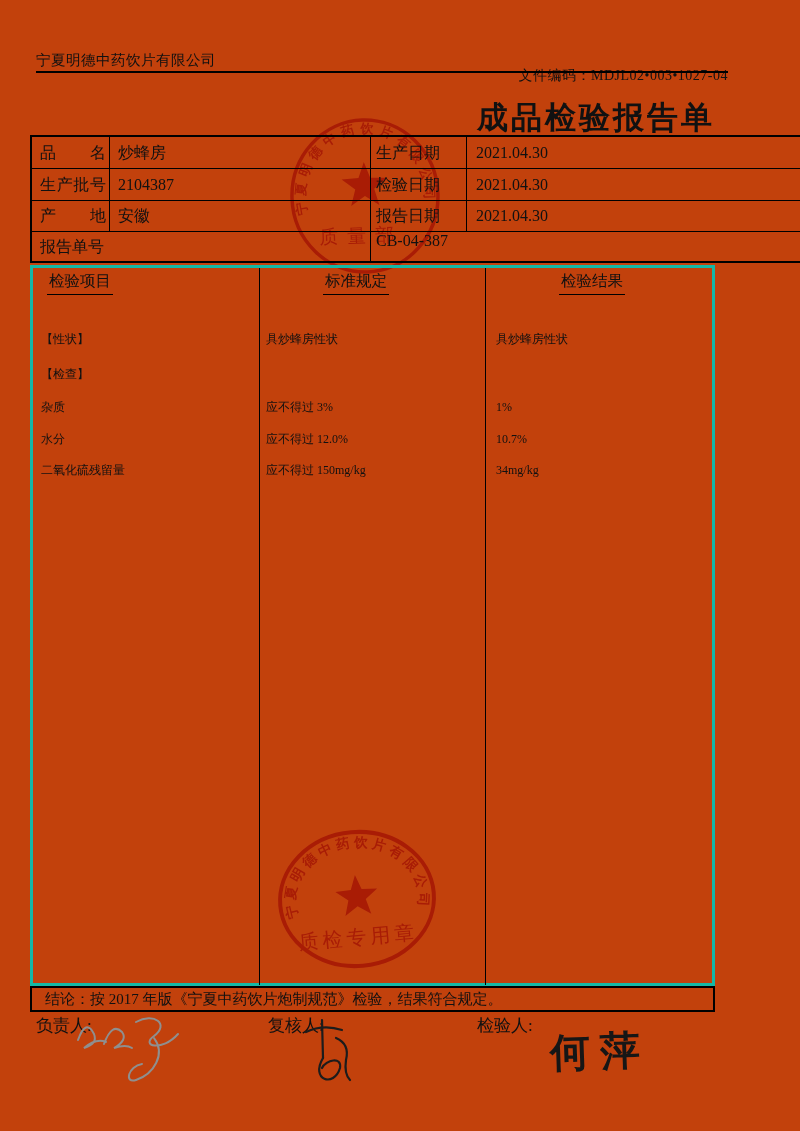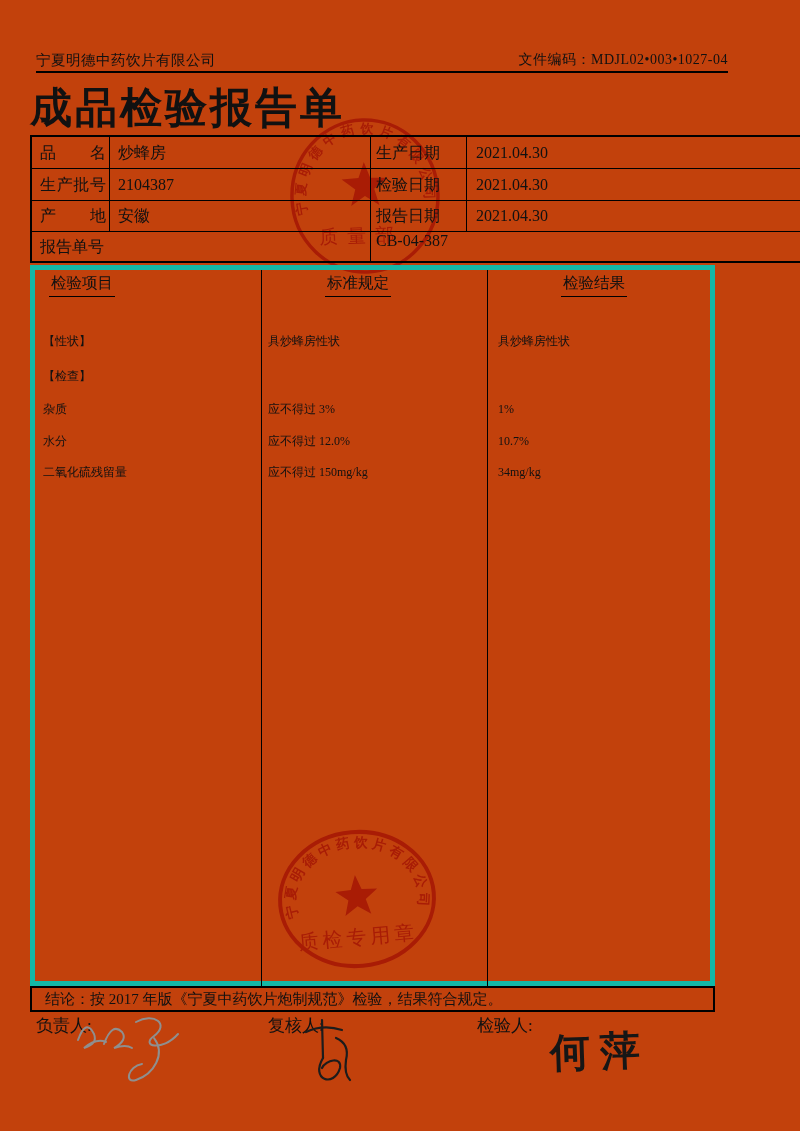--- a/index.html
+++ b/index.html
@@ -2,36 +2,36 @@
 <html><head>
 <meta charset="utf-8">
 <style>
   html,body{margin:0;padding:0;background:#fff;}
   .page{position:relative;width:800px;height:1131px;background:#c2410c;overflow:hidden;
         font-family:"Liberation Serif","DejaVu Serif",serif;color:#111;}
   .abs{position:absolute;}
 
   
   .hdr-company{left:36px;top:51px;font-size:14.5px;letter-spacing:.5px;}
-  .hdr-code{right:72px;top:51px;font-size:14px;letter-spacing:.5px;}
+  .hdr-code{right:72px;top:67px;font-size:14px;letter-spacing:.5px;}
   .hdr-rule{left:36px;top:71px;width:692px;height:2px;background:#000;}
 
   
-  .doc-title{left:30px;top:80px;width:685px;text-align:left;font-size:42px;
+  .doc-title{left:30px;top:97px;width:685px;text-align:right;font-size:31px;
              font-weight:bold;letter-spacing:3px;}
 
   
   .info-table{left:30px;top:135px;width:787px;height:128px;border:2px solid #000;box-sizing:border-box;}
   .line-h{position:absolute;left:0;right:0;height:1px;background:#000;}
   .line-v{position:absolute;top:0;width:1px;background:#000;}
   .cell{position:absolute;font-size:16px;line-height:31px;white-space:nowrap;}
   .jlabel{display:inline-block;width:66px;text-align:justify;text-align-last:justify;}
 
   
-  .results-table{left:30px;top:265px;width:685px;height:721px;border:5px solid #14b8a6;box-sizing:border-box;text-decoration:underline;}
+  .results-table{left:30px;top:265px;width:685px;height:721px;border:3px solid #14b8a6;box-sizing:border-box;text-decoration:underline;}
   .col-head{position:absolute;top:3px;font-size:15.5px;}
   .col-head span{display:inline-block;border-bottom:1px solid #000;padding:0 2px 2px 2px;}
   .r-row{position:absolute;font-size:12px;line-height:22px;white-space:nowrap;}
 
   
   .conclusion{left:30px;top:986px;width:685px;height:26px;border:2px solid #000;box-sizing:border-box;
               display:flex;align-items:center;padding-left:13px;font-size:15px;white-space:nowrap;}
   .signoff-label{top:1014px;font-size:17px;}
   .sig-text{left:550px;top:1024px;font-size:40px;font-weight:600;letter-spacing:10px;
             transform:rotate(-2deg);color:#161616;}

